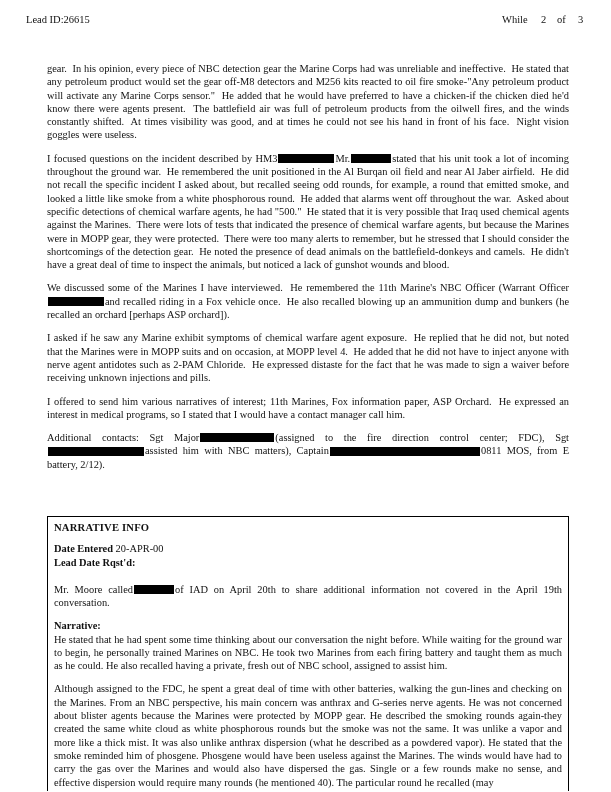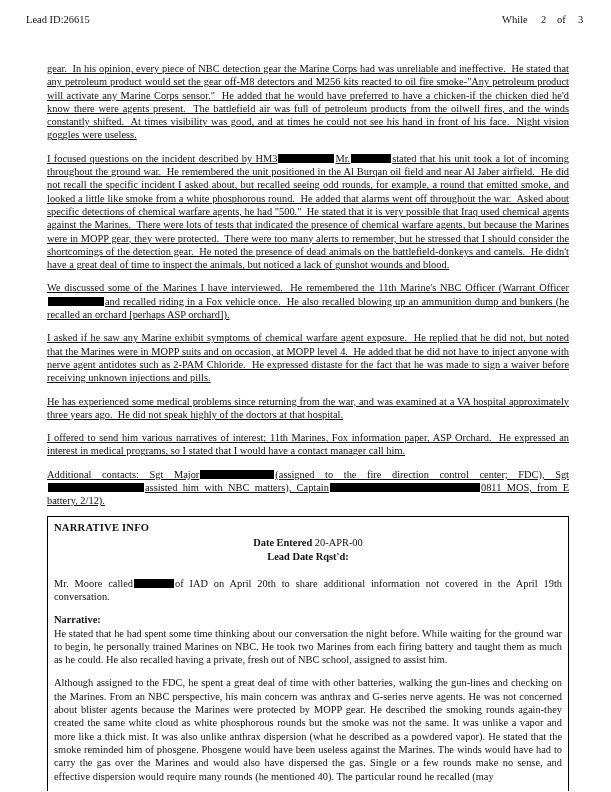--- a/index.html
+++ b/index.html
@@ -57,21 +57,20 @@
     top: 0;
   }
   .body-text {
     position: absolute;
     left: 47px;
     top: 62px;
     width: 522px;
     font-size: 10.4px;
     line-height: 13.3px;
     text-align: justify;
-    text-decoration: underline;
   }
   .body-text p {
     margin: 0 0 10px 0;
     text-indent: 0;
   }
   .redact {
     display: inline-block;
     background: #000;
     vertical-align: middle;
     height: 9px;
@@ -96,26 +95,25 @@
     height: 275px;
     box-sizing: border-box;
     padding: 4px 6px 0 6px;
     font-size: 10.4px;
     line-height: 13.3px;
   }
   .narrative-title {
     font-weight: bold;
     font-size: 10.6px;
     letter-spacing: 0.2px;
-    margin-bottom: 2px;
+    margin-bottom: 8px;
   }
   .field-row {
     margin: 0;
     line-height: 13.2px;
-    text-align: center;
   }
   .field-label {
     font-weight: bold;
   }
   .narr-label {
     font-weight: bold;
     margin-top: 2px;
   }
   .narr-para {
     margin: 0 0 10px 0;
@@ -140,21 +138,20 @@
 
   <div class="body-text">
     <p>gear.&nbsp; In his opinion, every piece of NBC detection gear the Marine Corps had was unreliable and ineffective.&nbsp; He stated that any petroleum product would set the gear off-M8 detectors and M256 kits reacted to oil fire smoke-"Any petroleum product will activate any Marine Corps sensor."&nbsp; He added that he would have preferred to have a chicken-if the chicken died he'd know there were agents present.&nbsp; The battlefield air was full of petroleum products from the oilwell fires, and the winds constantly shifted.&nbsp; At times visibility was good, and at times he could not see his hand in front of his face.&nbsp; Night vision goggles were useless.</p>
 
     <p>I focused questions on the incident described by HM3<span class="redact r-lg"></span>Mr.<span class="redact r-md"></span>stated that his unit took a lot of incoming throughout the ground war.&nbsp; He remembered the unit positioned in the Al Burqan oil field and near Al Jaber airfield.&nbsp; He did not recall the specific incident I asked about, but recalled seeing odd rounds, for example, a round that emitted smoke, and looked a little like smoke from a white phosphorous round.&nbsp; He added that alarms went off throughout the war.&nbsp; Asked about specific detections of chemical warfare agents, he had "500."&nbsp; He stated that it is very possible that Iraq used chemical agents against the Marines.&nbsp; There were lots of tests that indicated the presence of chemical warfare agents, but because the Marines were in MOPP gear, they were protected.&nbsp; There were too many alerts to remember, but he stressed that I should consider the shortcomings of the detection gear.&nbsp; He noted the presence of dead animals on the battlefield-donkeys and camels.&nbsp; He didn't have a great deal of time to inspect the animals, but noticed a lack of gunshot wounds and blood.</p>
 
     <p>We discussed some of the Marines I have interviewed.&nbsp; He remembered the 11th Marine's NBC Officer (Warrant Officer<span class="redact r-lg"></span>and recalled riding in a Fox vehicle once.&nbsp; He also recalled blowing up an ammunition dump and bunkers (he recalled an orchard [perhaps ASP orchard]).</p>
 
     <p>I asked if he saw any Marine exhibit symptoms of chemical warfare agent exposure.&nbsp; He replied that he did not, but noted that the Marines were in MOPP suits and on occasion, at MOPP level 4.&nbsp; He added that he did not have to inject anyone with nerve agent antidotes such as 2-PAM Chloride.&nbsp; He expressed distaste for the fact that he was made to sign a waiver before receiving unknown injections and pills.</p>
 
-    <p>He has experienced some medical problems since returning from the war, and was examined at a VA hospital approximately three years ago.&nbsp; He did not speak highly of the doctors at that hospital.</p>
 
     <p>I offered to send him various narratives of interest; 11th Marines, Fox information paper, ASP Orchard.&nbsp; He expressed an interest in medical programs, so I stated that I would have a contact manager call him.</p>
 
     <p>Additional contacts: Sgt Major<span class="redact r-xl"></span>(assigned to the fire direction control center; FDC), Sgt<span class="redact r-xxl"></span>assisted him with NBC matters), Captain<span class="redact r-huge"></span>0811 MOS, from E battery, 2/12).</p>
   </div>
 
   <div class="narrative-box">
     <div class="narrative-title">NARRATIVE INFO</div>
     <div class="field-row">
       <span class="field-label">Date Entered</span>

